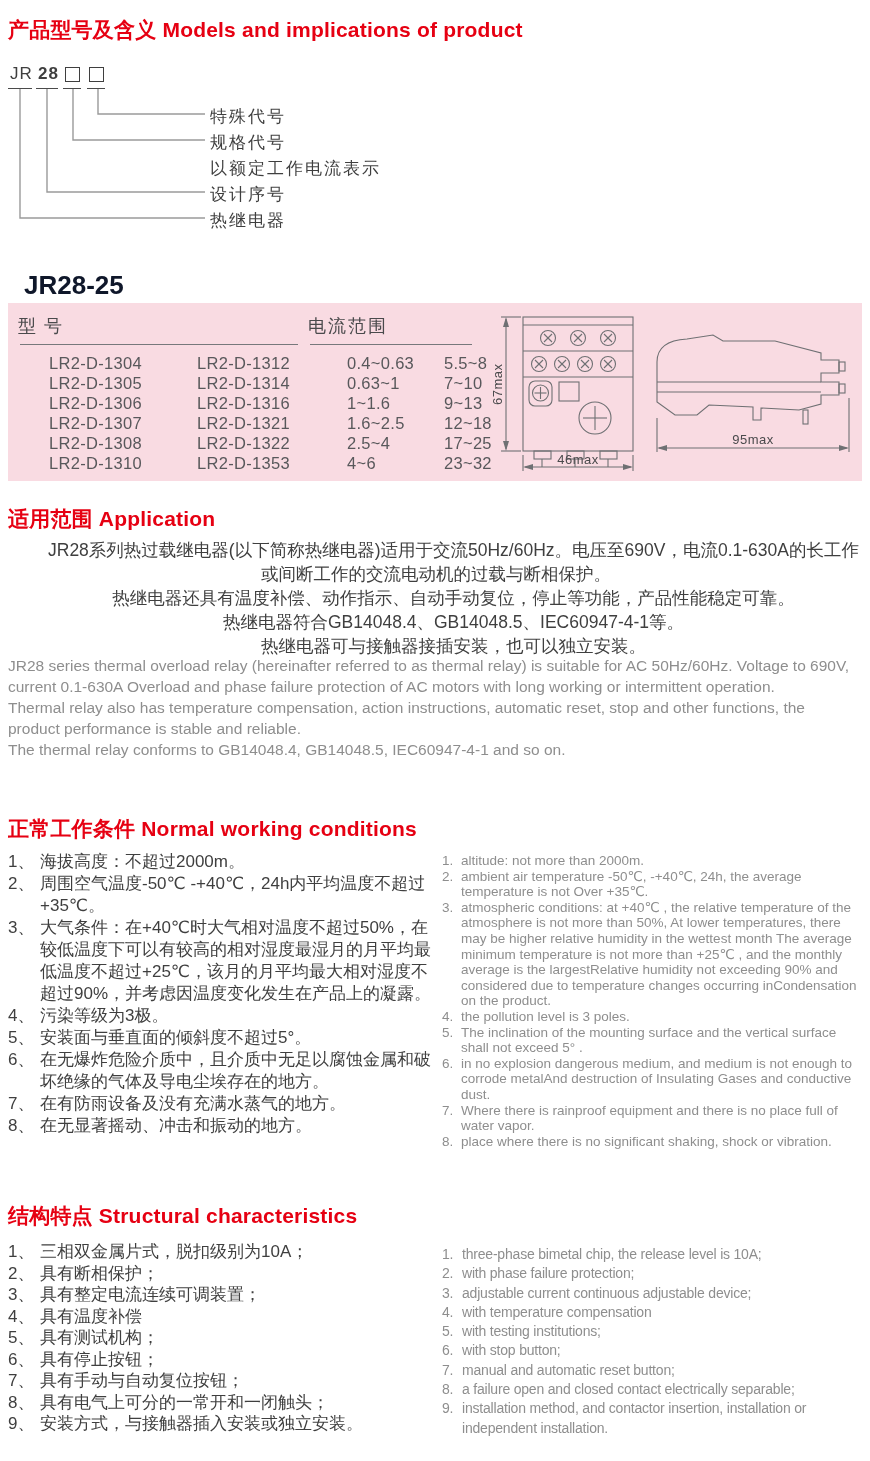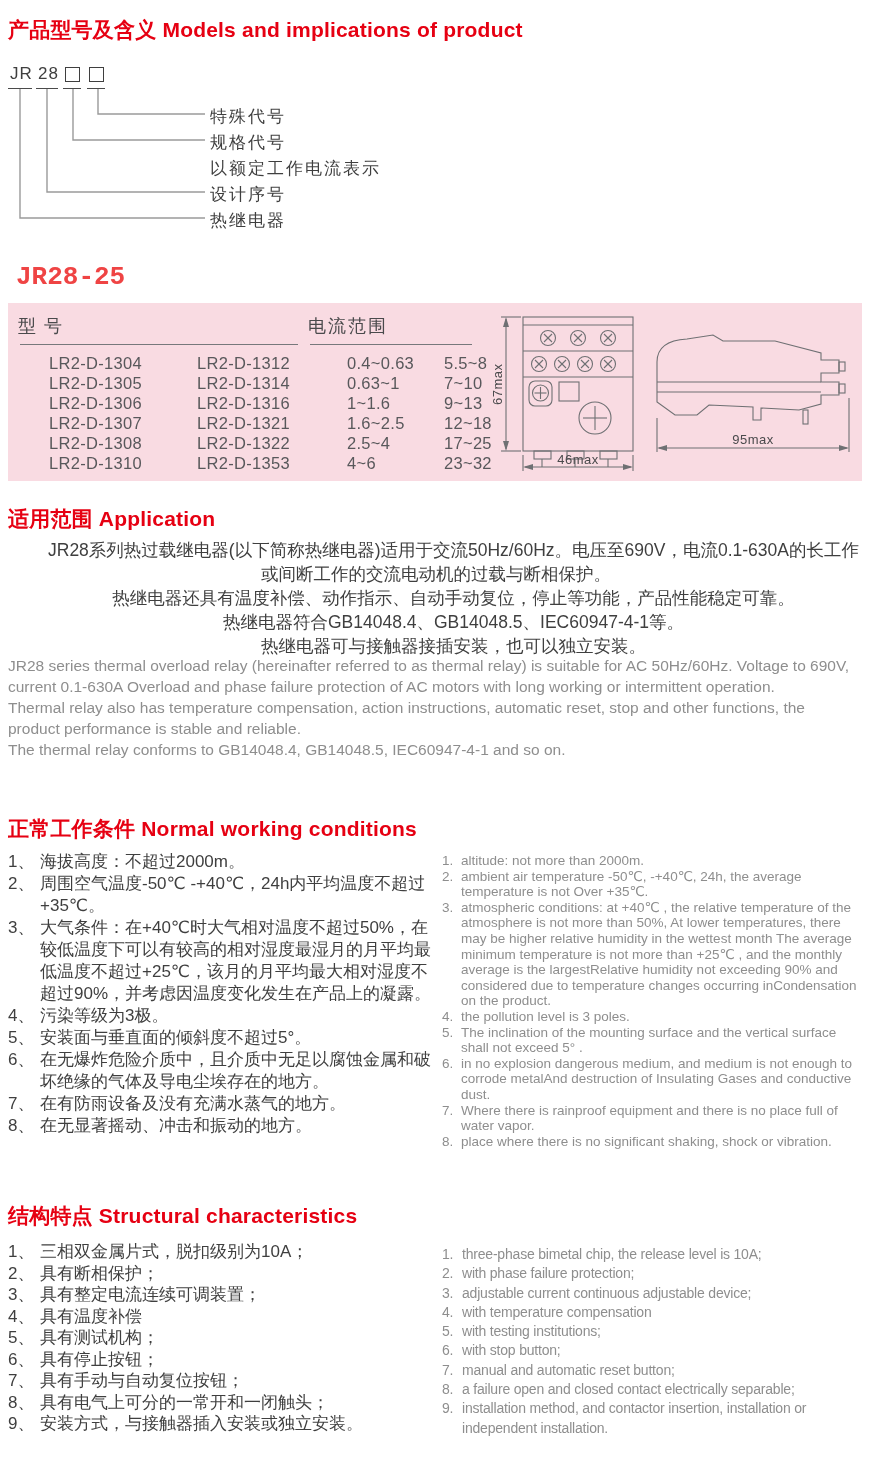--- a/index.html
+++ b/index.html
@@ -9,32 +9,32 @@
   }
   .sec-title{
     position:absolute;left:8px;margin:0;font-size:21px;font-weight:bold;color:#e60012;
     letter-spacing:0.2px;white-space:nowrap;
   }
   
   .model-diagram{position:absolute;left:8px;top:56px;width:430px;height:182px;}
   .model-diagram svg{position:absolute;left:0;top:0;}
   .code{position:absolute;top:8px;font-size:17px;color:#3f3f3f;letter-spacing:1px;}
   .code-jr{left:2px;}
-  .code-28{left:30px;}
+  .code-28{left:30px;font-weight:bold;}
   .mbox{position:absolute;top:11px;width:13px;height:13px;border:1.6px solid #3f3f3f;background:#fff;}
   .mbox1{left:57px;}
   .mbox2{left:81px;}
   .mul{position:absolute;top:32px;height:0;border-top:1.6px solid #4a4a4a;}
   .mul1{left:0;width:24px;}
   .mul2{left:28px;width:22px;}
   .mul3{left:55px;width:18px;}
   .mul4{left:79px;width:18px;}
   .dlabel{position:absolute;left:202px;font-size:17px;color:#3f3f3f;letter-spacing:2px;white-space:nowrap;}
   
-  .jr-title{position:absolute;left:8px;top:254px;margin:8px;font-size:26px;font-weight:bold;color:#ef4444;font-family:Liberation Mono, monospace;}
+  .jr-title{position:absolute;left:8px;top:254px;margin:16px;font-size:26px;font-weight:bold;color:#0f172a;}
   
   .panel{position:absolute;left:8px;top:303px;width:854px;height:178px;background:#f9dbe2;}
   .th{position:absolute;top:11px;font-size:18px;color:#4a4a4c;text-align:left;}
   .th-model{left:10px;width:280px;letter-spacing:8px;}
   .th-current{left:300px;width:165px;letter-spacing:2px;}
   .thr{position:absolute;top:41px;height:0;border-top:1.6px solid #77787b;}
   .thr1{left:12px;width:278px;}
   .thr2{left:302px;width:162px;}
   .tgrid{
     position:absolute;left:14px;top:50px;display:grid;

